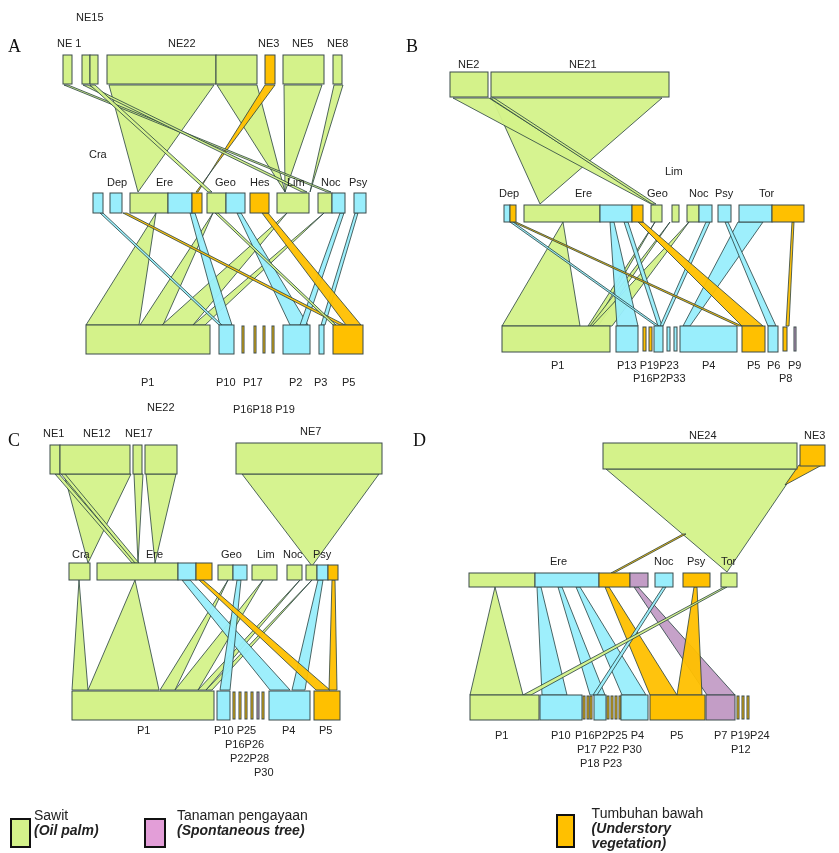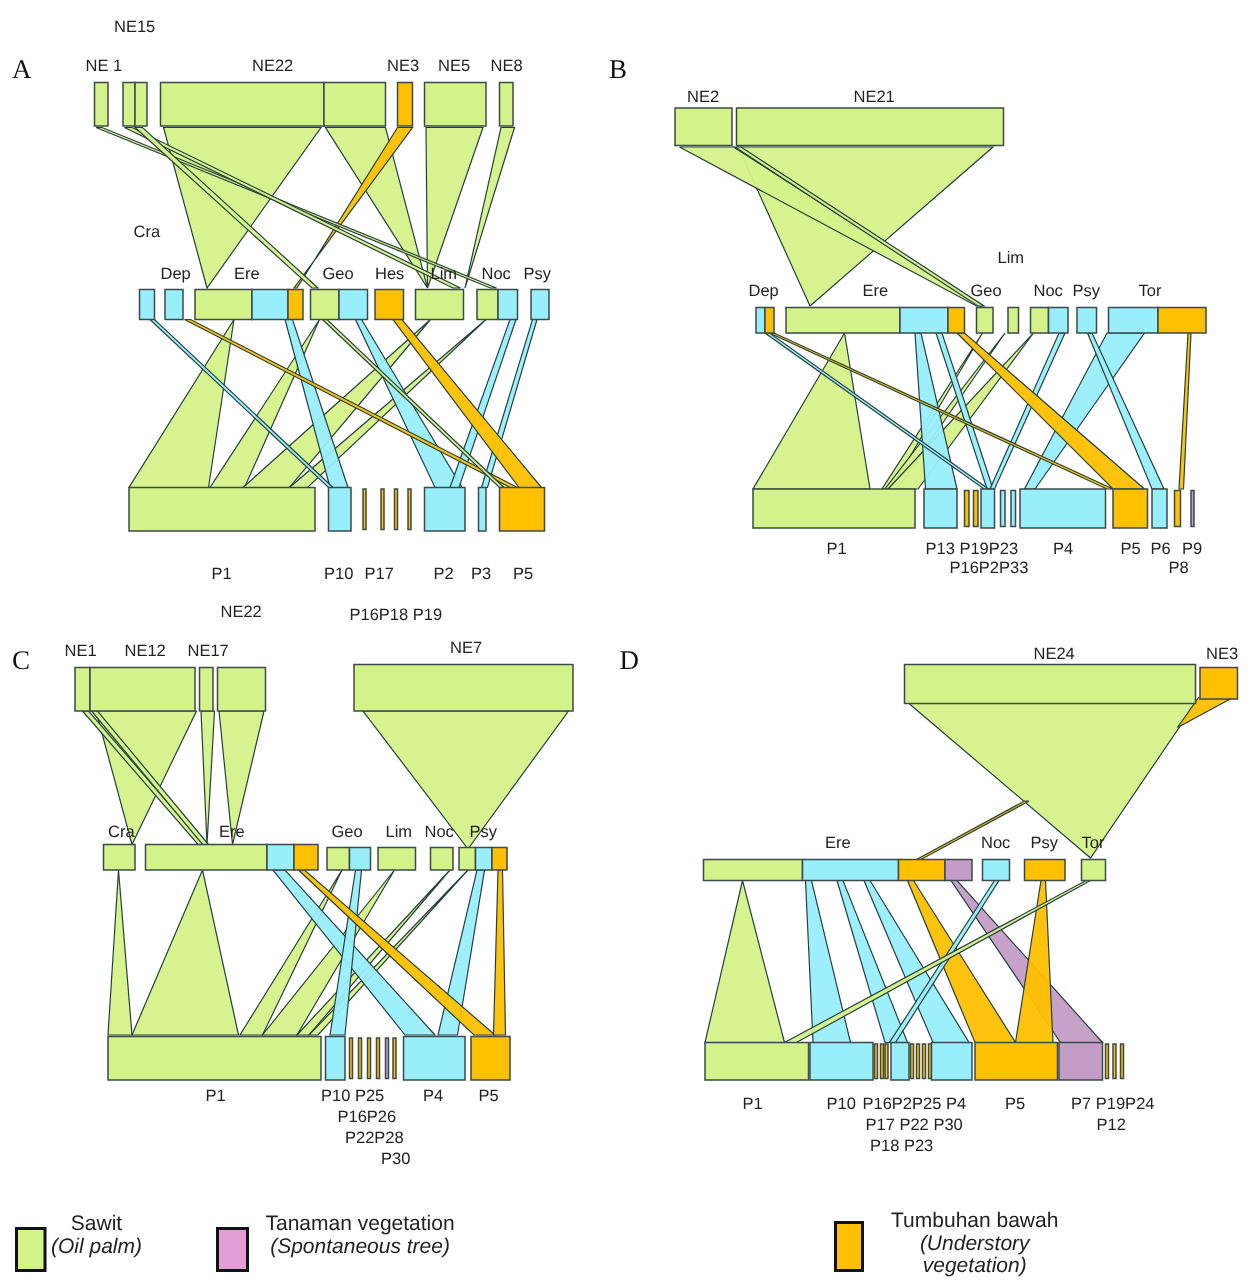--- a/index.html
+++ b/index.html
@@ -2,25 +2,25 @@
 <html><head>
 <meta charset="utf-8">
 <style>
   html, body { margin: 0; padding: 0; background: #ffffff; }
   body { width: 839px; height: 853px; position: relative; overflow: hidden; font-family: "Liberation Sans", sans-serif; }
   #diagram { position: absolute; left: 0; top: 0; }
   .panel-letter { font-family: "Liberation Serif", serif; font-size: 18px; fill: #111; }
   .lbl { font-family: "Liberation Sans", sans-serif; font-size: 11px; fill: #222; }
   .box { stroke: #3b4a4a; stroke-width: 1; }
   .link { stroke: #27403f; stroke-width: 0.8; fill-opacity: 0.95; }
-  .legend { position: absolute; left: 0; top: 798px; width: 707px; height: 55px; text-align: center; }
+  .legend { position: absolute; left: 0; top: 798px; width: 707px; height: 55px; }
   .leg-item { position: absolute; display: flex; align-items: flex-start; }
   .leg-swatch { width: 21px; height: 30px; border: 2px solid #111; box-sizing: border-box; margin-top: 10px; margin-right: 3px; }
   .leg-text { font-size: 14px; line-height: 15px; color: #222; font-family: "Liberation Sans", sans-serif; }
-  .leg-text i { font-style: italic; display: block; }
+  .leg-text i { font-style: italic; display: block; font-weight: bold; }
 </style>
 </head>
 <body>
 
 <svg id="diagram" width="839" height="800" viewBox="0 0 839 800">
 
   <g>
     <text class="panel-letter" x="8" y="52">A</text>
 
     <g>
@@ -328,21 +328,21 @@
   <div class="leg-item" style="left:10px; top:10px;">
     <div class="leg-swatch" style="background:#d4f28a;"></div>
     <div class="leg-text">
       <span>Sawit</span>
       <i>(Oil palm)</i>
     </div>
   </div>
   <div class="leg-item" style="left:144px; top:10px;">
     <div class="leg-swatch" style="background:#e39ed8; width:22px;"></div>
     <div class="leg-text" style="margin-left:8px;">
-      <span>Tanaman vegetation</span>
+      <span>Tanaman pengayaan</span>
       <i>(Spontaneous tree)</i>
     </div>
   </div>
   <div class="leg-item" style="left:556px; top:8px;">
     <div class="leg-swatch" style="background:#ffc000; width:24px; height:34px; margin-top:8px;"></div>
     <div class="leg-text" style="margin-left:14px;">
       <span>Tumbuhan bawah</span>
       <i>(Understory vegetation)</i>
     </div>
   </div>

